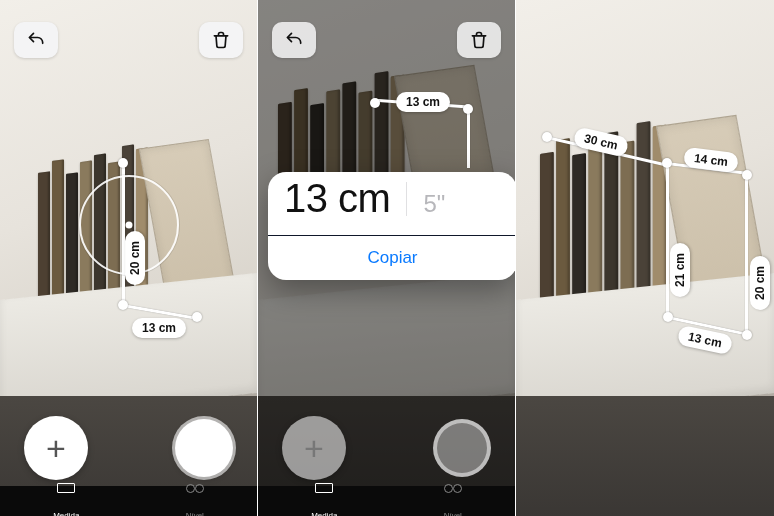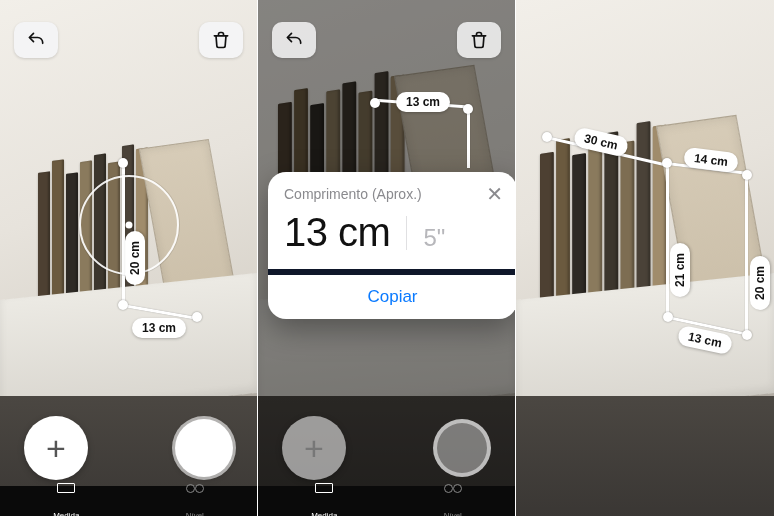--- a/index.html
+++ b/index.html
@@ -173,21 +173,21 @@
   }
   .popup .hdr .title { color:#8a8a8e; font-size:14px; }
   .popup .hdr .close { color:#8a8a8e; font-size:20px; line-height:1; cursor:pointer; }
   .popup .vals {
     display:flex; align-items:baseline; padding:4px 16px 14px 16px;
   }
   .popup .vals .primary { font-size:40px; font-weight:400; color:#111; letter-spacing:-0.5px; }
   .popup .vals .sep { width:1px; height:34px; background:#e0e0e2; margin:0 16px; align-self:center;}
   .popup .vals .secondary { font-size:24px; color:#b7b7bb; }
   .popup .action {
-    border-top:6px solid #0f172a;
+    border-top:1px solid #0f172a;
     text-align:center;
     padding:12px 0;
     color:#0a7aff; font-size:17px;
   }
 
 </style>
 </head>
 <body>
 
 <div class="wrap">
@@ -286,24 +286,20 @@
         </svg>
     </div>
 
     <div class="measure-dot" style="top:98px; left:112px;"></div>
     <div class="measure-line" style="top:102px; left:117px; width:90px; height:3px; transform:rotate(4deg);"></div>
     <div class="measure-dot" style="top:104px; left:205px;"></div>
     <div class="measure-label" style="top:92px; left:138px;">13 cm</div>
     <div class="measure-line" style="top:108px; left:209px; width:3px; height:60px;"></div>
 
     <div class="popup">
-      <div class="hdr">
-        <span class="title">Comprimento (Aprox.)</span>
-        <span class="close">✕</span>
-      </div>
       <div class="vals">
         <span class="primary">13 cm</span>
         <span class="sep"></span>
         <span class="secondary">5"</span>
       </div>
       <div class="action">Copiar</div>
     </div>
 
     <div class="bottom">
       <div class="circ add">

